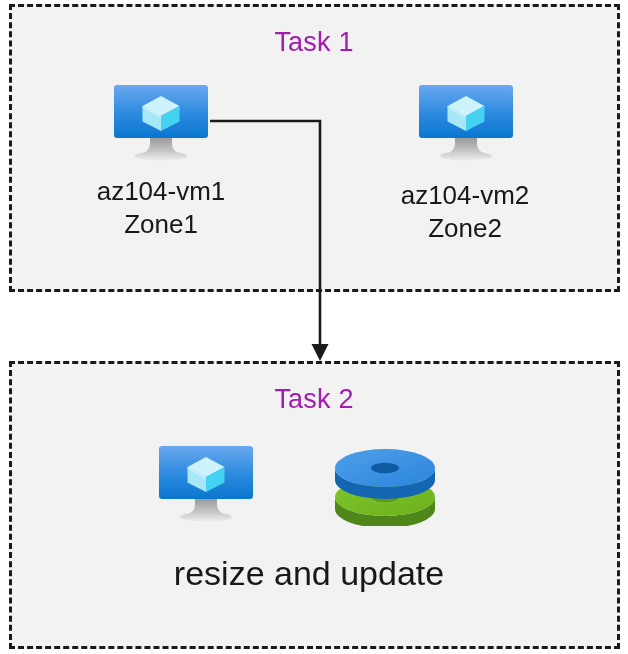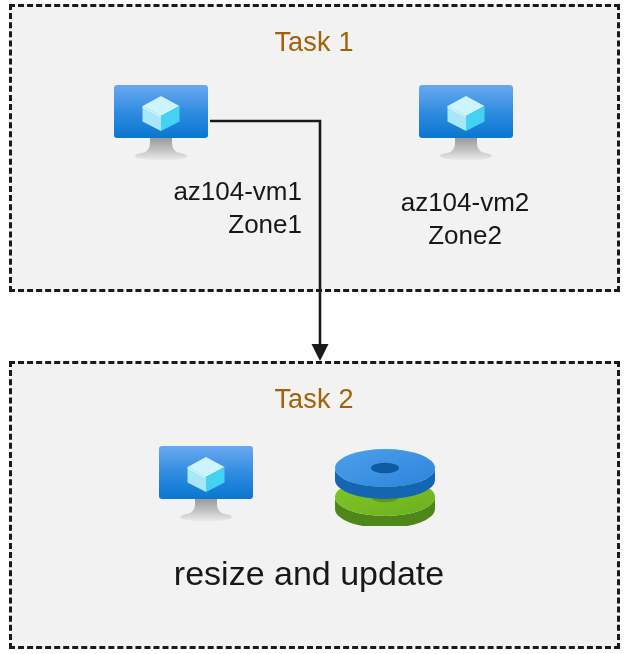--- a/index.html
+++ b/index.html
@@ -40,21 +40,21 @@
     left: 9px;
     top: 361px;
     width: 611px;
     height: 288px;
   }
 
   .task-title {
     position: absolute;
     width: 100%;
     text-align: center;
-    color: #a16207;
+    color: #a21caf;
     font-size: 27px;
     font-weight: 400;
     letter-spacing: 0.2px;
     line-height: 1;
     user-select: none;
   }
   #task1-title { top: 29px; }
   #task2-title { top: 386px; }
 
   
@@ -83,28 +83,27 @@
   .node-label {
     position: absolute;
     text-align: center;
     color: #181818;
     font-size: 26px;
     line-height: 1.27;
     white-space: pre-line;
     user-select: none;
   }
   #vm1-label {
-    left: 52px;
+    left: 36px;
     top: 175px;
     width: 250px;
-    text-align: right;
   }
   #vm2-label {
     left: 340px;
-    top: 186px;
+    top: 179px;
     width: 250px;
   }
   #task2-label {
     left: 84px;
     top: 552px;
     width: 450px;
     font-size: 34px;
   }
 
   

